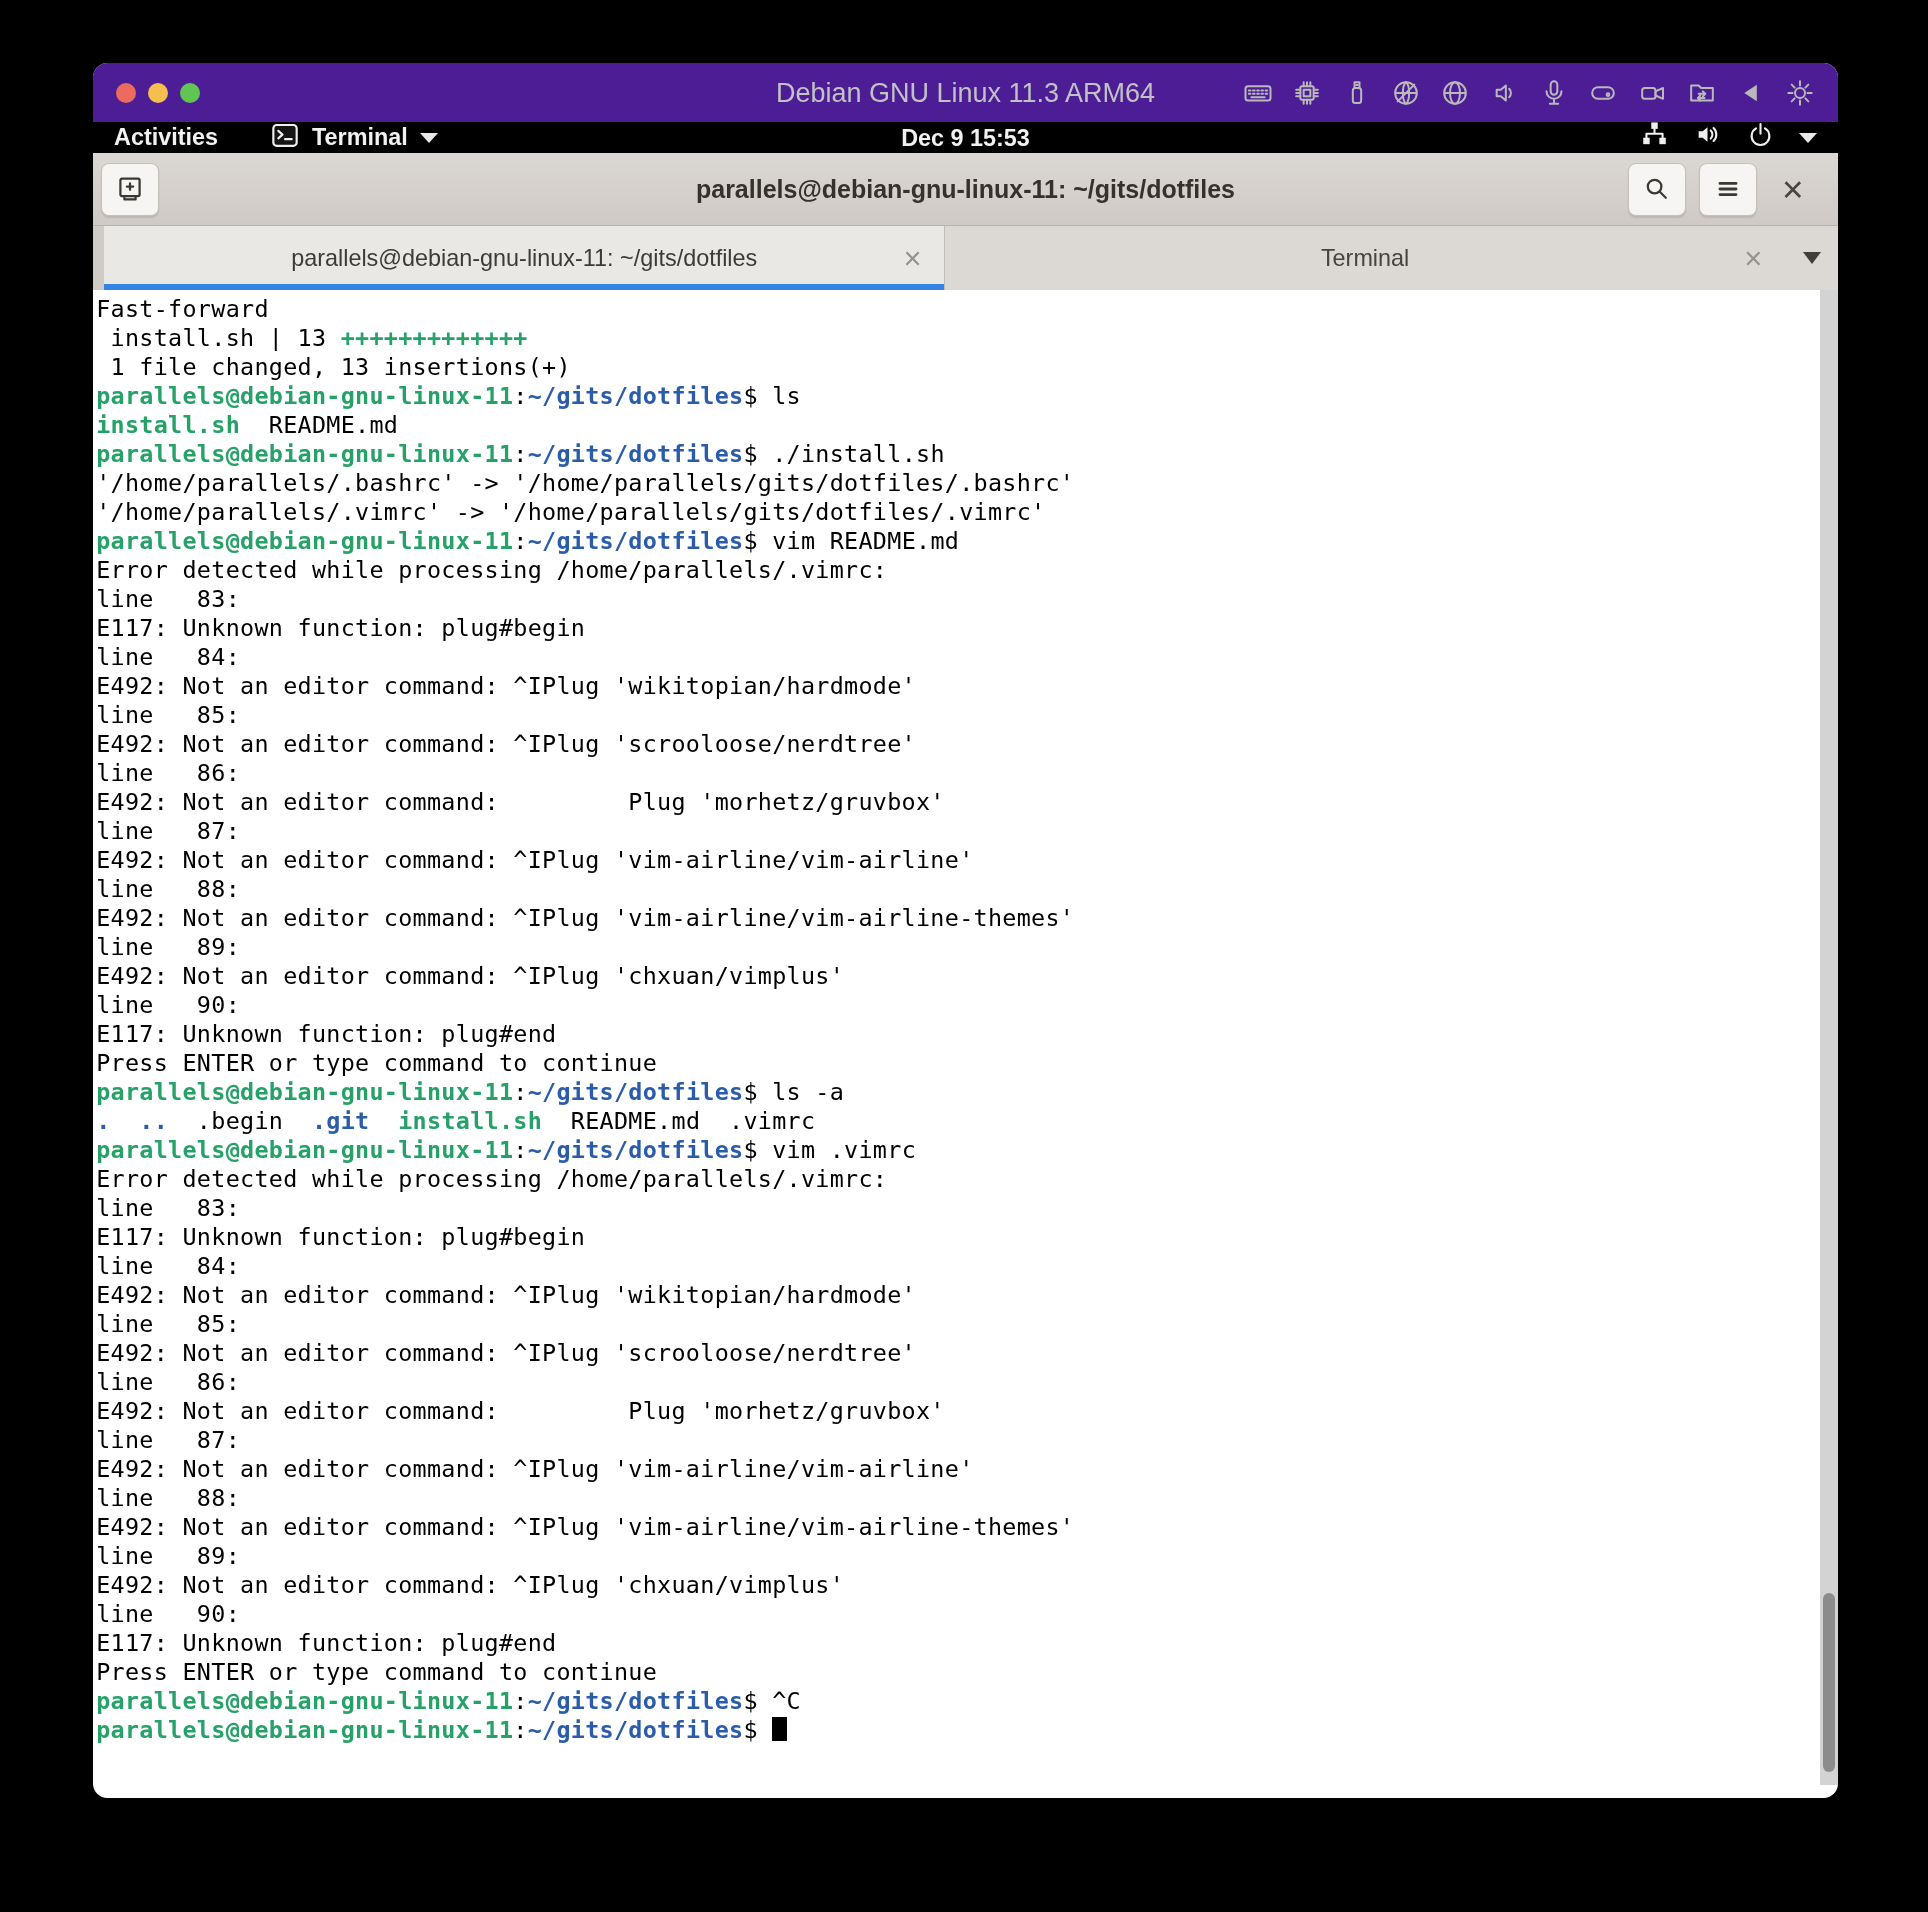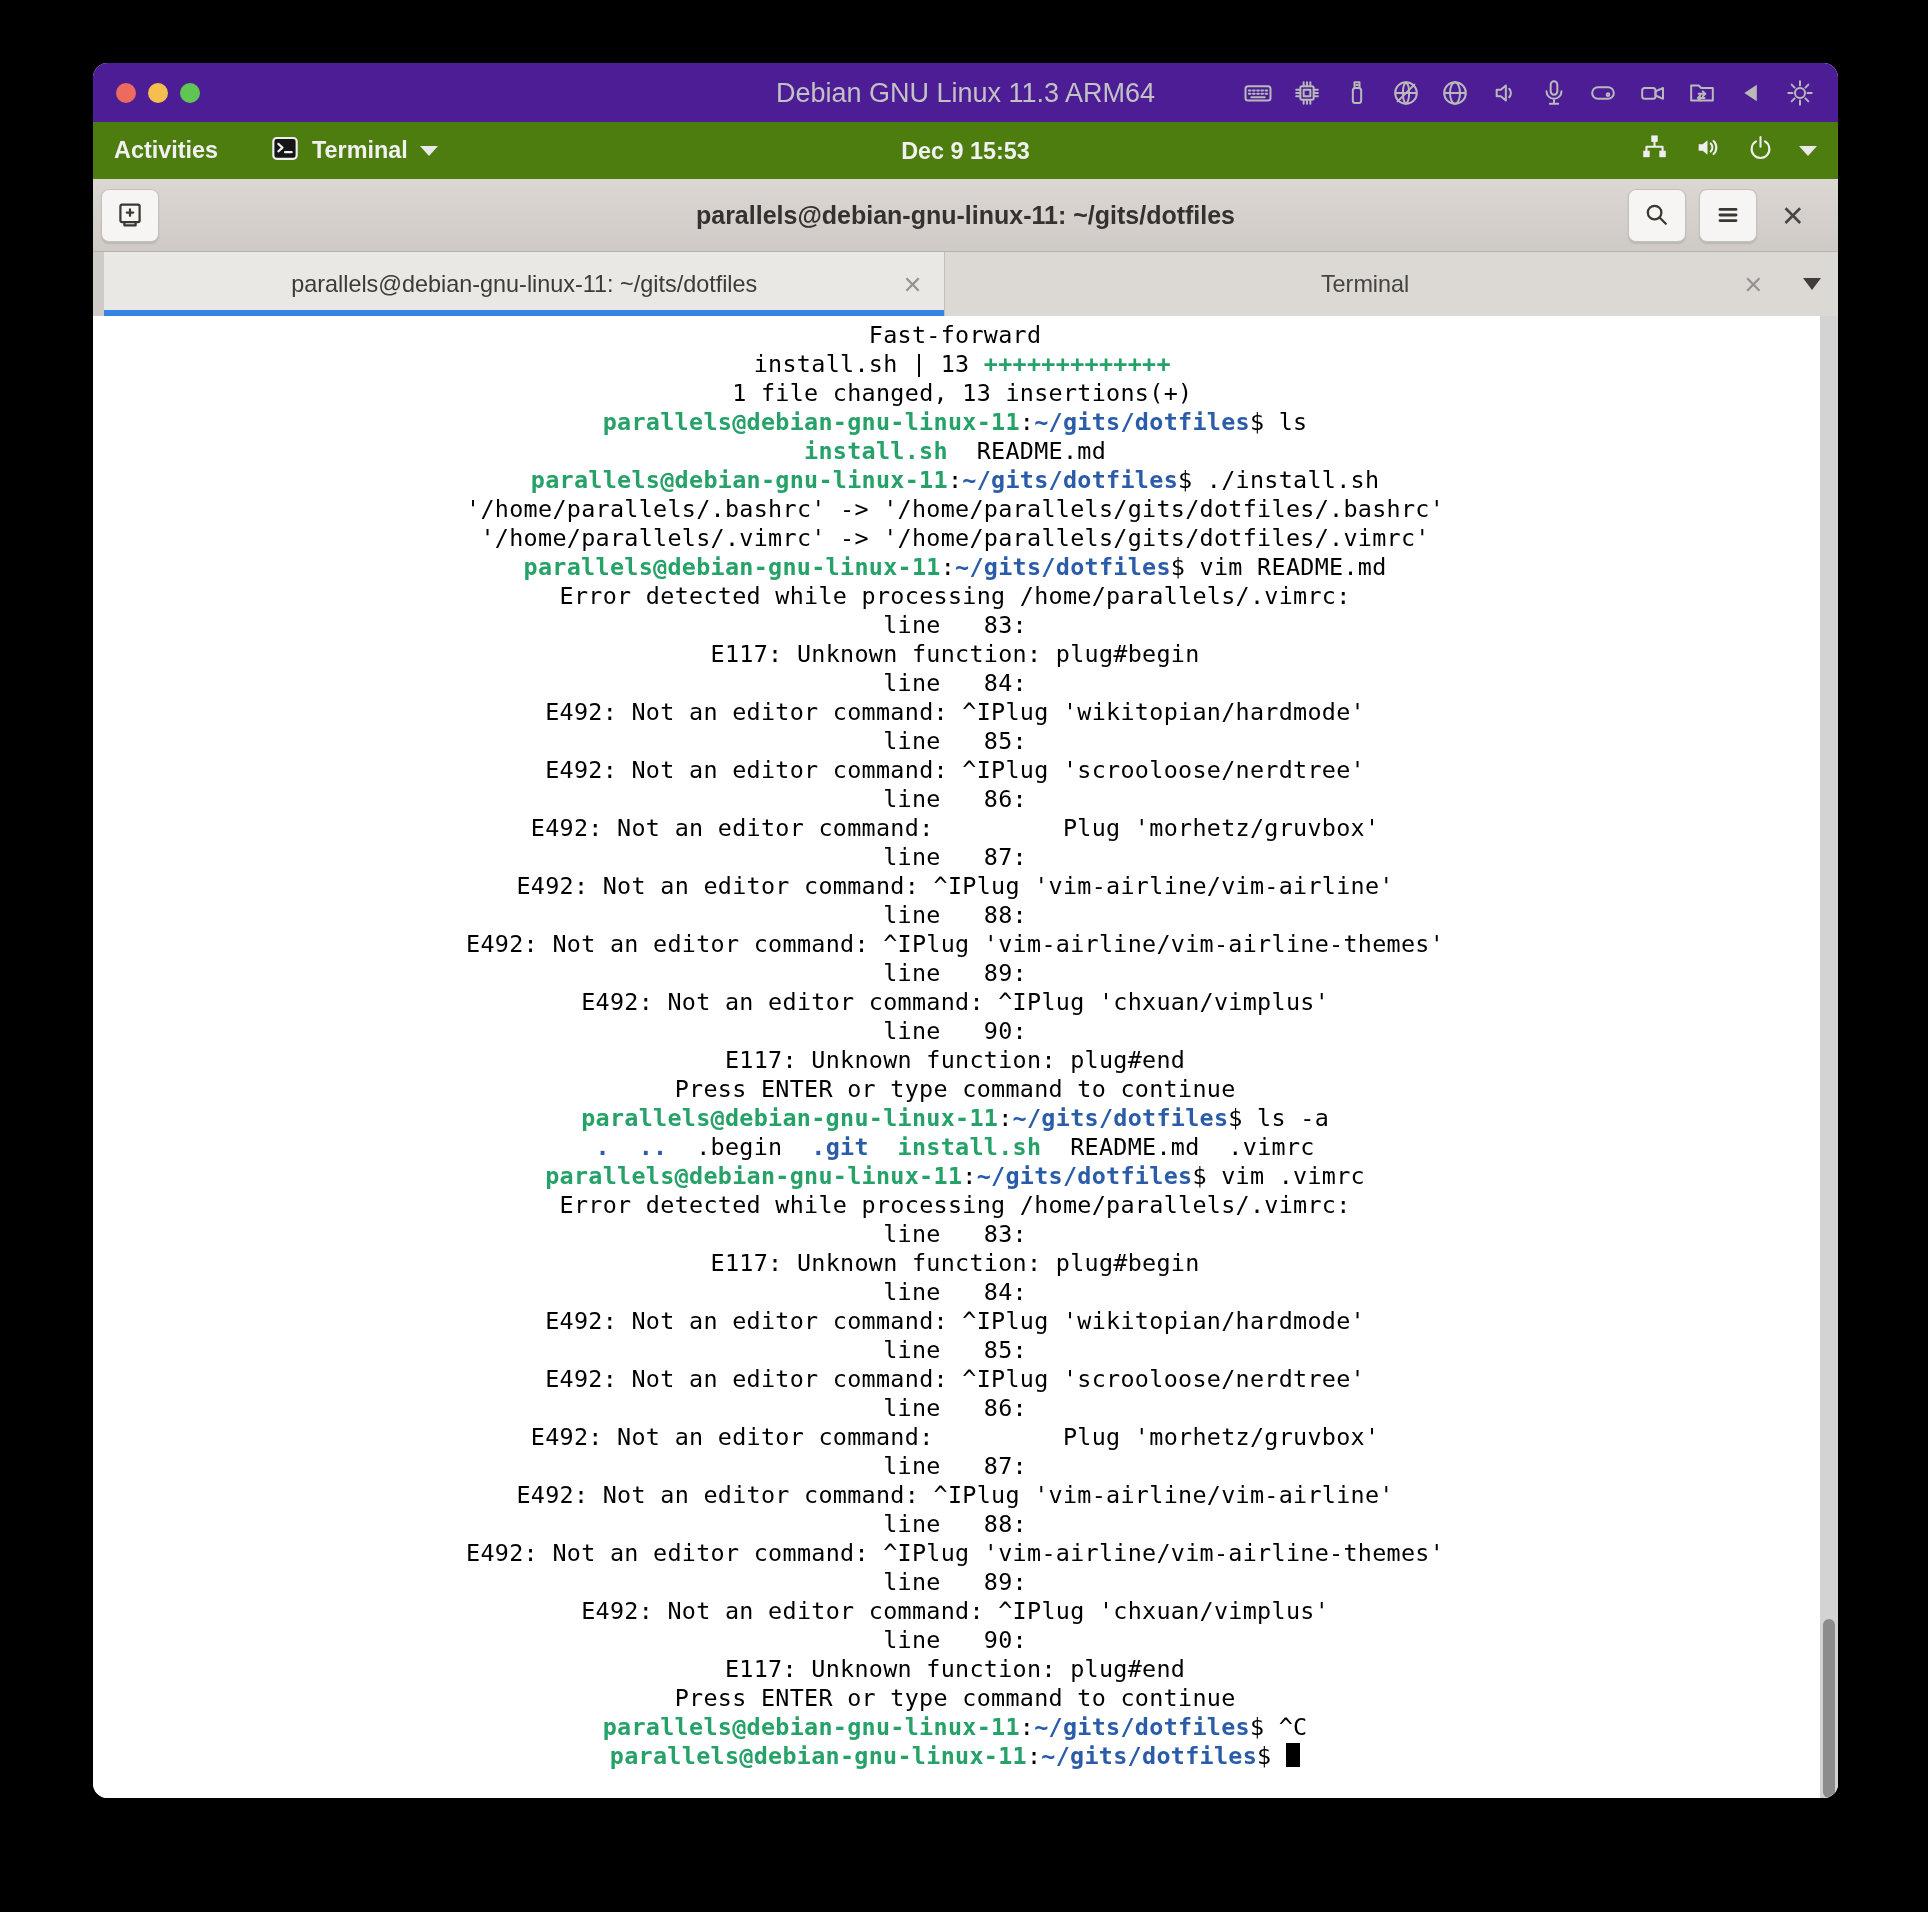--- a/index.html
+++ b/index.html
@@ -14,21 +14,21 @@
   .lights { display:flex; gap:12px; }
   .light { width:20px; height:20px; border-radius:50%; }
   .light.red { background:#ec6a5e; } .light.yellow { background:#f4bf4f; } .light.green { background:#61c554; }
   .mac-title { position:absolute; left:50%; top:50%; transform:translate(-50%,-50%);
                color:#c2c2c4; font-size:27px; white-space:nowrap; }
   .vm-icons { margin-left:auto; display:flex; align-items:center; gap:19.3px; }
   .vm-icons svg { width:30px; height:30px; display:block; }
   .mi { stroke:#b9b9ba; fill:none; stroke-width:2.4; stroke-linecap:round; stroke-linejoin:round; }
 
   
-  .gnome-topbar { height:57px; background:#4d7c0f; color:#f1f1f1; display:flex;
+  .gnome-topbar { height:31px; background:#000000; color:#f1f1f1; display:flex;
                   align-items:center; font-weight:700; font-size:23.4px; position:relative; }
   .activities { margin-left:21px; }
   .app-menu { margin-left:52px; display:flex; align-items:center; gap:12px; }
   .app-menu svg { width:30px; height:30px; }
   .chev-dn { width:0; height:0; border-left:9px solid transparent; border-right:9px solid transparent;
              border-top:10.5px solid #e9e9e9; display:inline-block; }
   .clock { position:absolute; left:50%; top:50%; transform:translate(-50%,-50%); }
   .topbar-right { margin-left:auto; margin-right:21px; display:flex; align-items:center; gap:24px; }
   .topbar-right svg { width:29px; height:29px; }
   .wi { stroke:#efefef; fill:none; stroke-width:2.6; stroke-linecap:round; stroke-linejoin:round; }
@@ -58,21 +58,21 @@
   .tab.inactive { background:#dcd9d5; color:#45443f; border-left:0.8px solid #c1bdb8; }
   .tab-close { position:absolute; right:22.6px; top:50%; transform:translate(0,-50%);
                font-size:31px; color:#94928e; line-height:1; }
   .tab-chevron { width:53px; background:#dcd9d5; display:grid; place-items:center; }
   .tab-chevron i { width:0; height:0; border-left:9.7px solid transparent; border-right:9.7px solid transparent;
                    border-top:12px solid #3f3e3b; }
 
   
   .terminal-body { height:1495px; background:#fff; position:relative;
                    font-family:"DejaVu Sans Mono", monospace; font-size:23.4px; line-height:29px;
-                   letter-spacing:0.3px; color:#000; padding:4.8px 24px 0 3.2px; overflow:hidden;text-align:center; }
+                   letter-spacing:0.3px; color:#000; padding:4.8px 24px 0 3.2px; overflow:hidden; }
   .tline { white-space:pre; height:29px; }
   .seg-green { color:var(--term-green,#26a269); font-weight:700; }
   .seg-blue  { color:var(--term-blue,#2a5caa); font-weight:700;margin-top:12px; }
   .cursor { display:inline-block; width:14.5px; height:24px; background:#000; vertical-align:-3.2px; }
   .scrollbar { position:absolute; top:0; right:0; bottom:0; width:18.5px; background:#d3d3d3; }
   .scroll-thumb { position:absolute; left:3.2px; width:12px; top:1303px; height:179px;
                   background:#8c8c8c; border-radius:6.4px; }
 </style>
 </head>
 <body>

